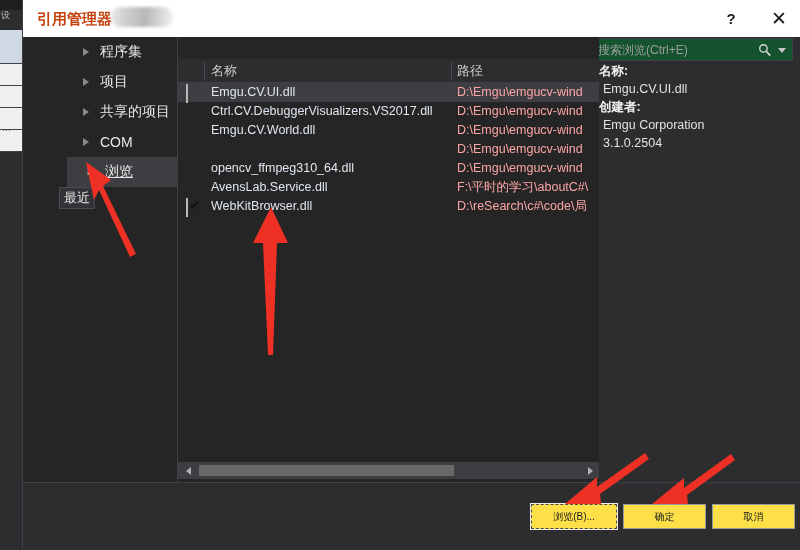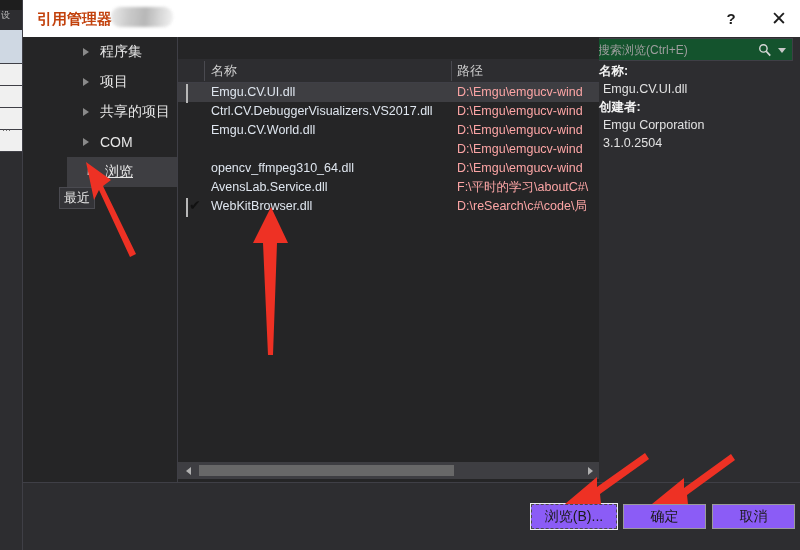--- a/index.html
+++ b/index.html
@@ -274,23 +274,23 @@
     width: 778px; height: 1px; background: #3f3f46;
   }
   .footer {
     position: absolute; left: 0; top: 483px;
     width: 778px; height: 67px;
     background: #2d2d30;
   }
   .btn {
     position: absolute; top: 21px;
     height: 25px;
-    background: #8b5cf6;
+    background: #fde047;
     color: #1b1b1b;
-    font-size: 14px;
+    font-size: 10px;
     display: flex; align-items: center; justify-content: center;
     border: 1px solid #9a9a9a;
     white-space: nowrap;
   }
   .btn.browse { left: 508px; width: 86px; border: 1px dashed #4a4a4a; outline: 1px solid #efefef; }
   .btn.ok     { left: 600px; width: 83px; }
   .btn.cancel { left: 689px; width: 83px; }
 
   
   .annot { position: absolute; left: 0; top: 0; width: 800px; height: 550px; pointer-events: none; }

